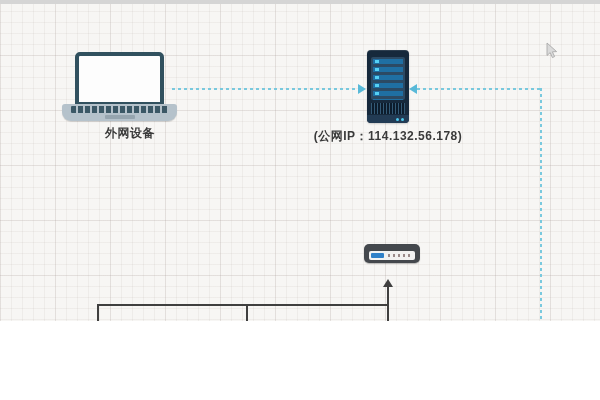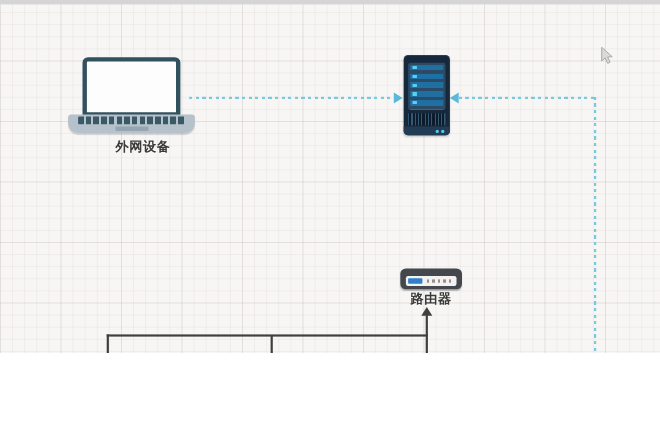--- a/index.html
+++ b/index.html
@@ -113,30 +113,28 @@
         <div class="leds"></div>
       </div>
     </div>
     <div class="grille" style="top:53px;height:11px;"></div>
     <div class="footer">
       <span class="dot" style="right:10px;"></span>
       <span class="dot" style="right:5px;"></span>
     </div>
   </div>
   <div class="node-label" style="left:295px;top:129px;width:186px;">
+    <div>(公网IP：114.132.56.178)</div>
   </div>
 
   <div class="router">
     <div class="face">
       <div class="chip"></div>
       <div class="ports"></div>
     </div>
-  </div>
-  <div class="node-label" style="left:360px;top:264px;width:64px;">
-    <div>路由器</div>
   </div>
 
   <div>
     <div class="tower">
       <div class="bay1"></div>
       <div class="bay2"></div>
       <div class="power"></div>
       <div class="lower"></div>
     </div>
     <div class="monitor"></div>

